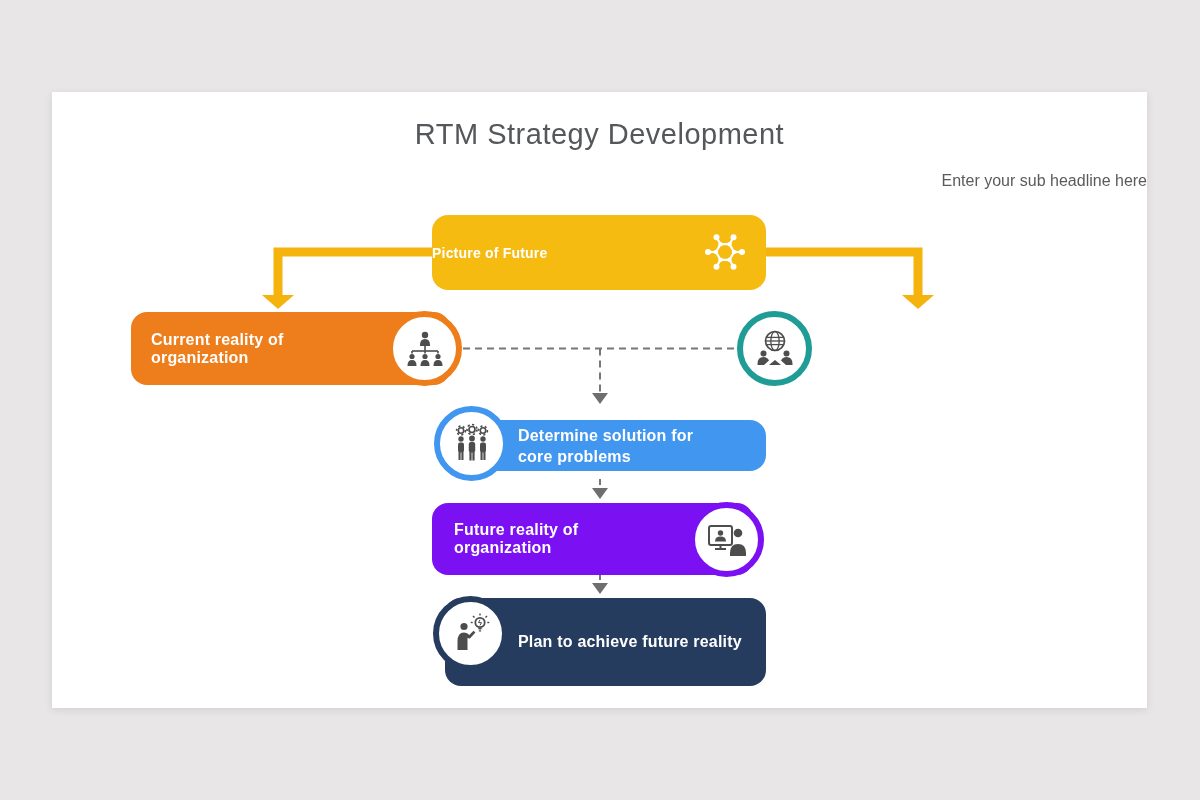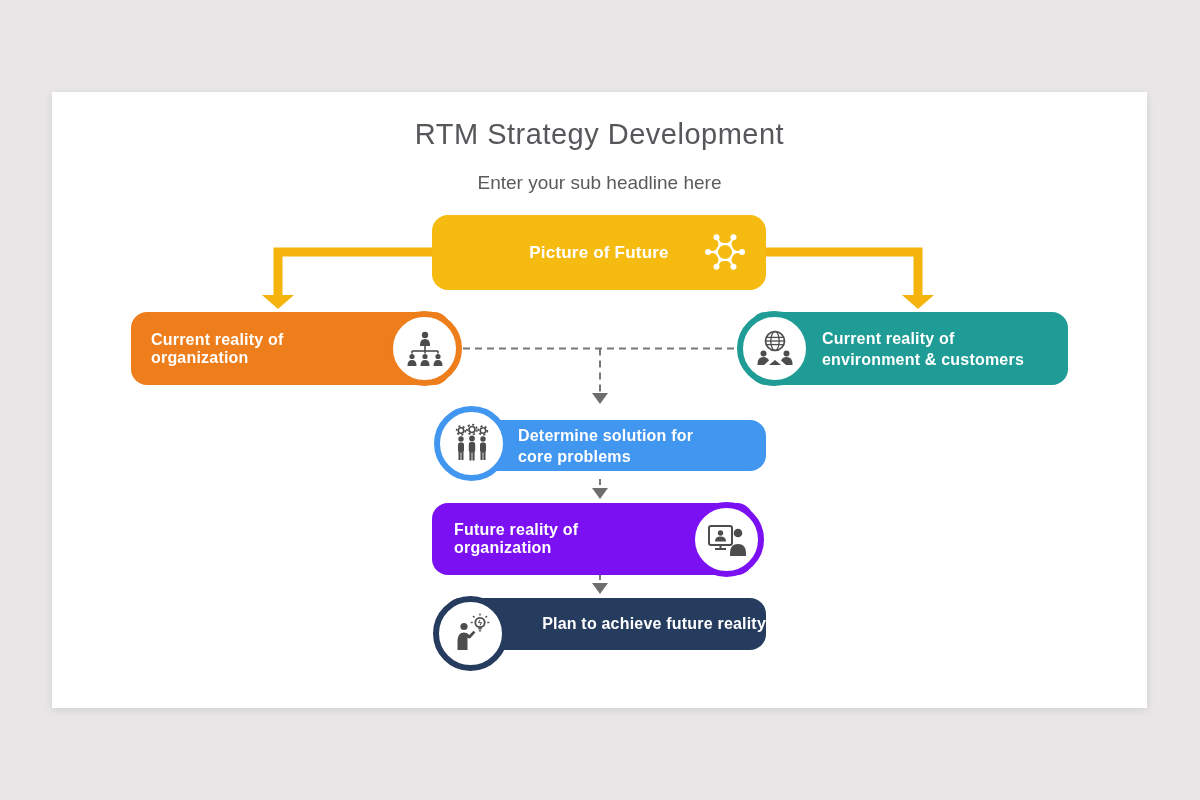--- a/index.html
+++ b/index.html
@@ -13,41 +13,41 @@
     position:absolute;left:52px;top:92px;width:1095px;height:616px;
     background:#ffffff;box-shadow:0 2px 8px rgba(0,0,0,0.10);
   }
   .title{
     position:absolute;top:26px;left:0;width:100%;
     text-align:center;font-size:29px;font-weight:400;color:#55575a;
     letter-spacing:0.5px;
   }
   .subtitle{
     position:absolute;top:80px;left:0;width:100%;
-    text-align:center;font-size:19px;color:#5b5b5b;
+    text-align:right;font-size:16px;color:#5b5b5b;
   }
   .connectors{position:absolute;left:0;top:0;width:1095px;height:616px;}
 
   .node{
     position:absolute;border-radius:16px;display:flex;align-items:center;
     color:#ffffff;font-size:16px;font-weight:bold;letter-spacing:0.2px;
   }
   .node .lines{line-height:21px;}
   .node-future{left:380px;top:123px;width:334px;height:75px;background:#f6bb11;
-    justify-content:center;font-size:17px;}
+    font-size:14px;}
   .node-org{left:79px;top:220px;width:319px;height:73px;background:#ee7d1b;
     justify-content:flex-end;padding:0 75px 0 20px;box-sizing:border-box;}
   .node-env{left:698px;top:220px;width:318px;height:73px;background:#1e9c95;
     padding-left:72px;box-sizing:border-box;}
   .node-solution{left:393px;top:328px;width:321px;height:51px;background:#4196f0;
     padding-left:73px;box-sizing:border-box;}
   .node-future-org{left:380px;top:411px;width:321px;height:72px;background:#7b10f2;
     justify-content:center;padding:0 95px 0 22px;box-sizing:border-box;}
-  .node-plan{left:393px;top:506px;width:321px;height:52px;background:#263c5f;
-    padding-left:73px;box-sizing:border-box;justify-content:flex-end;}
+  .node-plan{left:393px;top:506px;width:321px;height:88px;background:#263c5f;
+    padding-left:73px;box-sizing:border-box;}
 
   .badge{
     position:absolute;width:63px;height:63px;border-radius:50%;
     background:#ffffff;border:6px solid;display:flex;align-items:center;justify-content:center;
   }
   .badge-org{left:335px;top:219px;border-color:#ee7d1b;}
   .badge-env{left:685px;top:219px;border-color:#1e9c95;}
   .badge-solution{left:382px;top:314px;border-color:#4196f0;}
   .badge-future-org{left:637px;top:410px;border-color:#7b10f2;}
   .badge-plan{left:381px;top:504px;border-color:#263c5f;}
@@ -128,26 +128,20 @@
         <g stroke="#4d4d4d" stroke-width="1.6" fill="none">
           <line x1="22" y1="19" x2="22" y2="24"></line>
           <line x1="9" y1="24" x2="35" y2="24"></line>
           <line x1="9" y1="24" x2="9" y2="26.5"></line>
           <line x1="22" y1="24" x2="22" y2="26.5"></line>
           <line x1="35" y1="24" x2="35" y2="26.5"></line>
         </g>
       </svg>
     </div>
 
-    <div class="node node-env">
-      <span class="lines">
-        <span>Current reality of</span><br>
-        <span>environment &amp; customers</span>
-      </span>
-    </div>
     <div class="badge badge-env">
       <svg width="44" height="44" viewBox="0 0 44 44">
         <g stroke="#4d4d4d" fill="none">
           <circle cx="22" cy="14" r="9.5" stroke-width="1.7"></circle>
           <ellipse cx="22" cy="14" rx="4.2" ry="9.5" stroke-width="1.3"></ellipse>
           <line x1="13.2" y1="10.4" x2="30.8" y2="10.4" stroke-width="1.3"></line>
           <line x1="12.5" y1="14" x2="31.5" y2="14" stroke-width="1.3"></line>
           <line x1="13.2" y1="17.6" x2="30.8" y2="17.6" stroke-width="1.3"></line>
         </g>
         <g fill="#4d4d4d">

